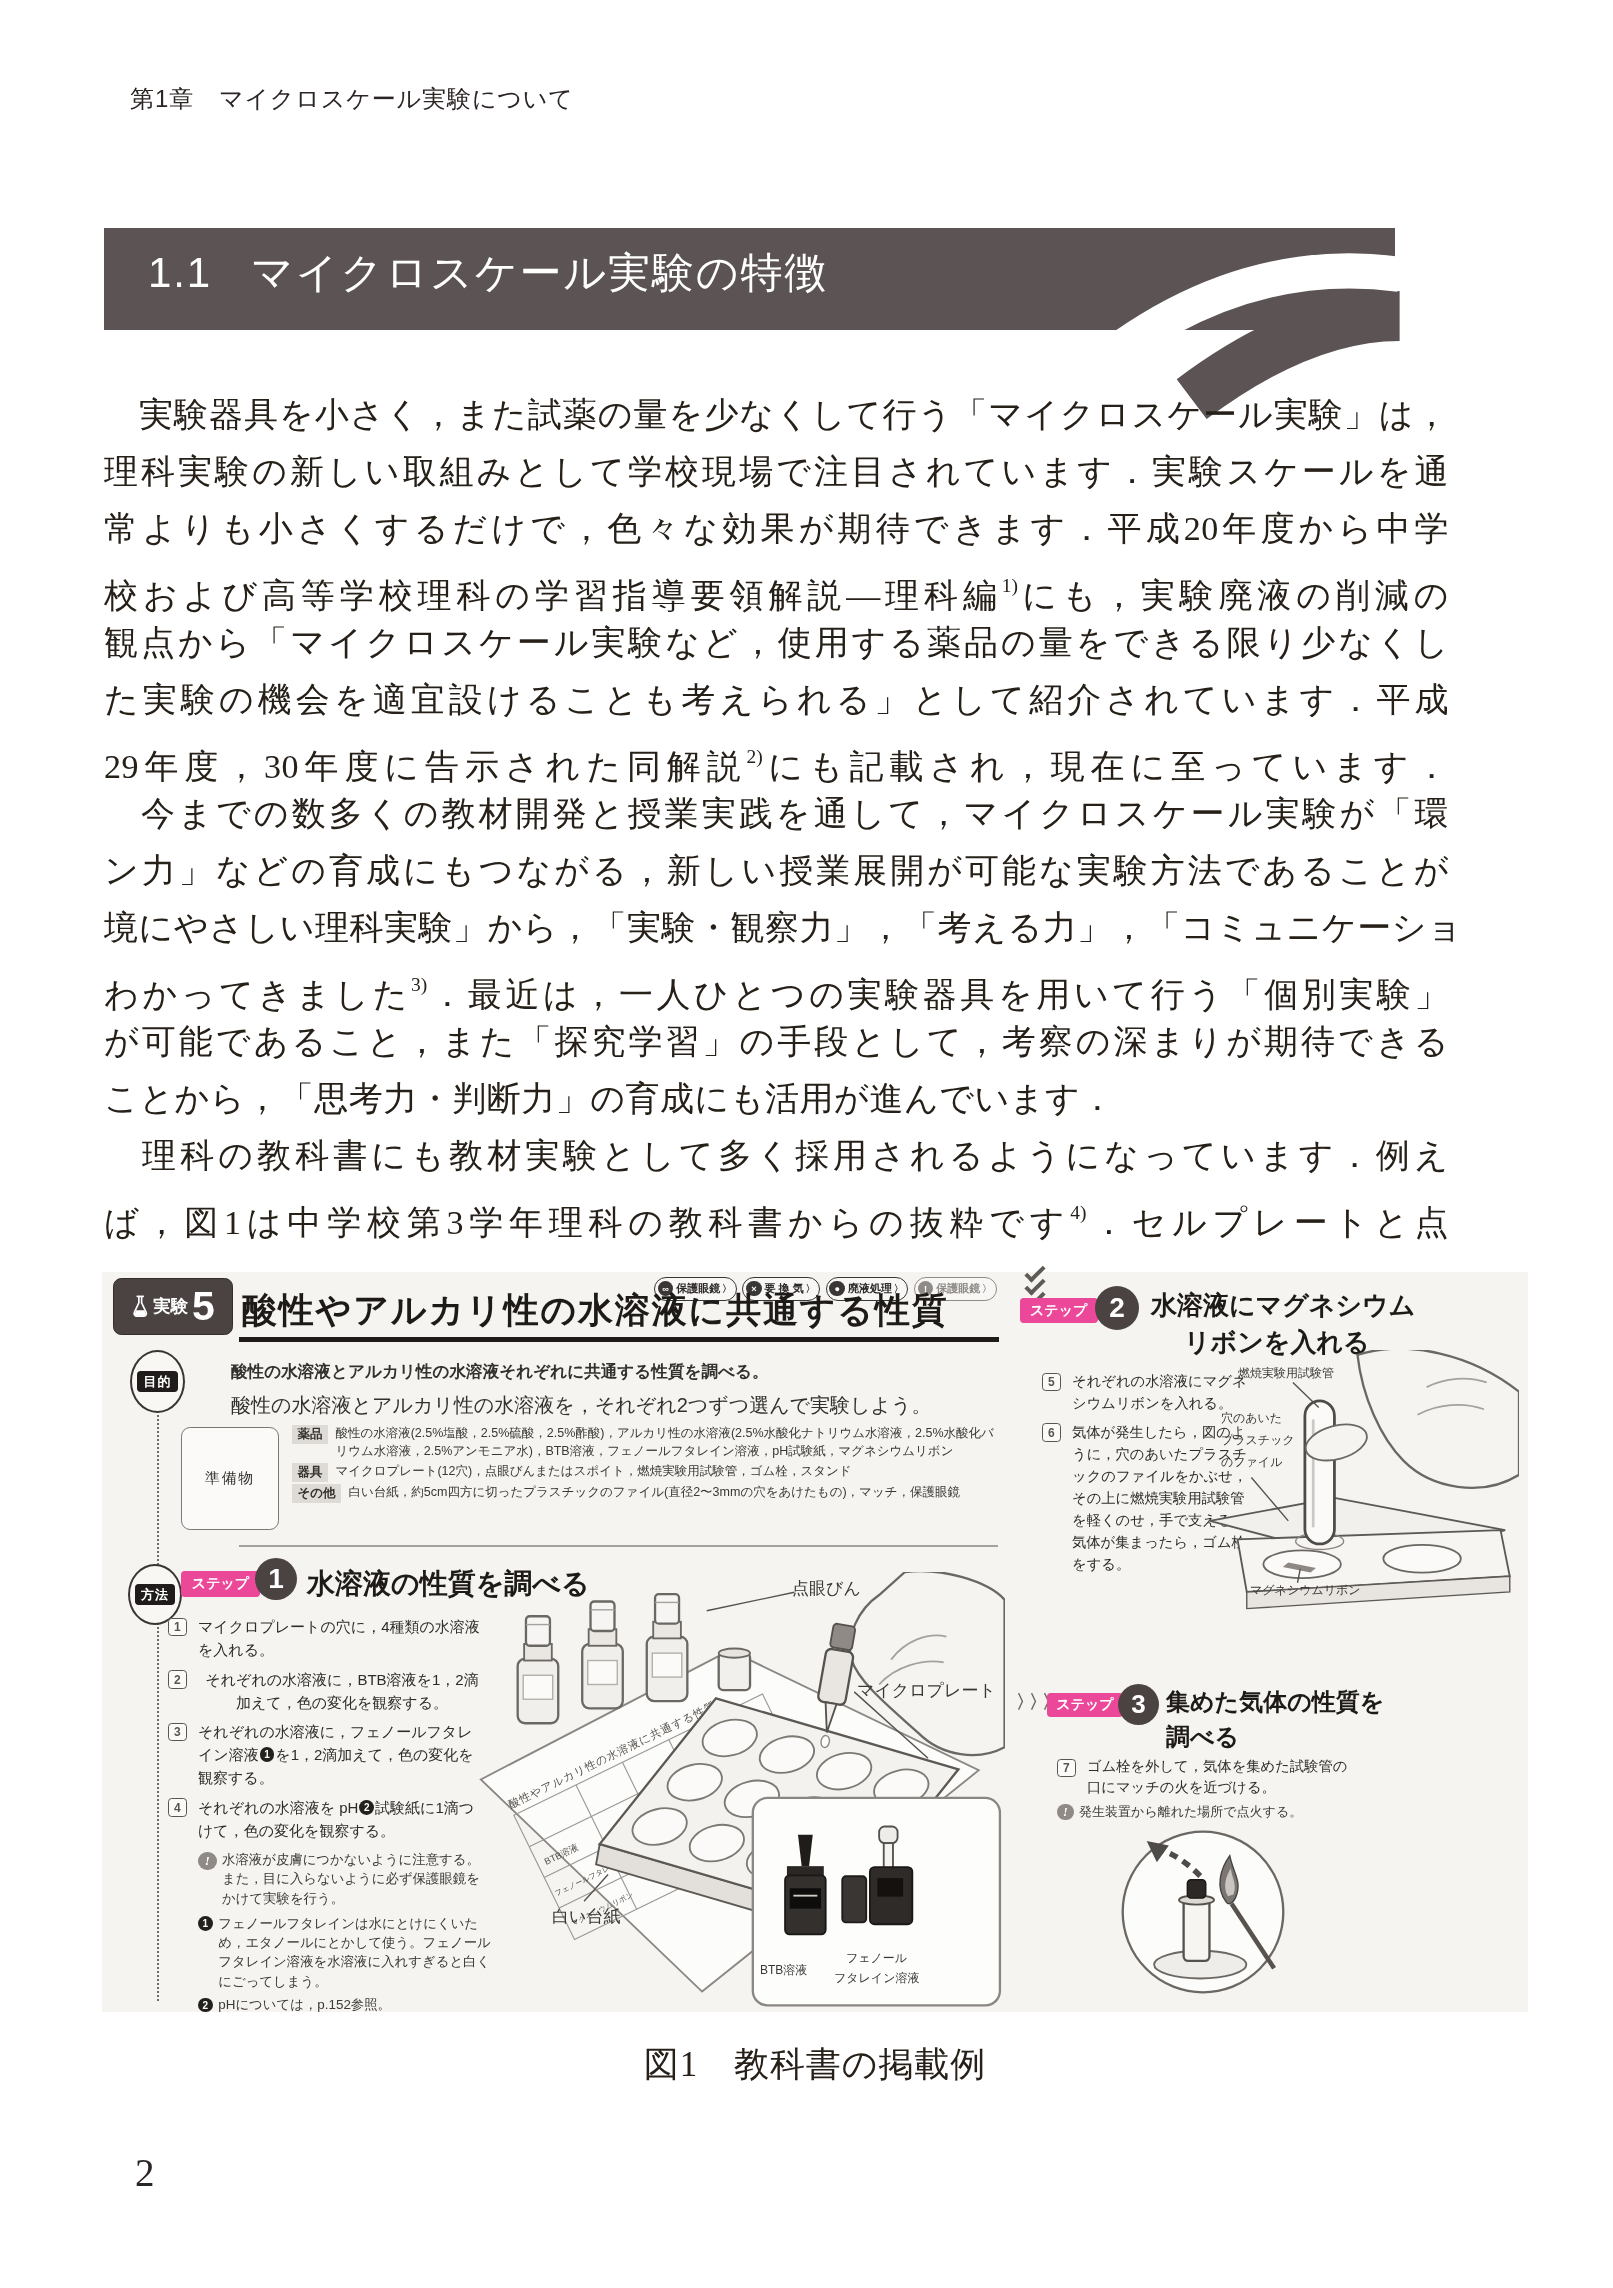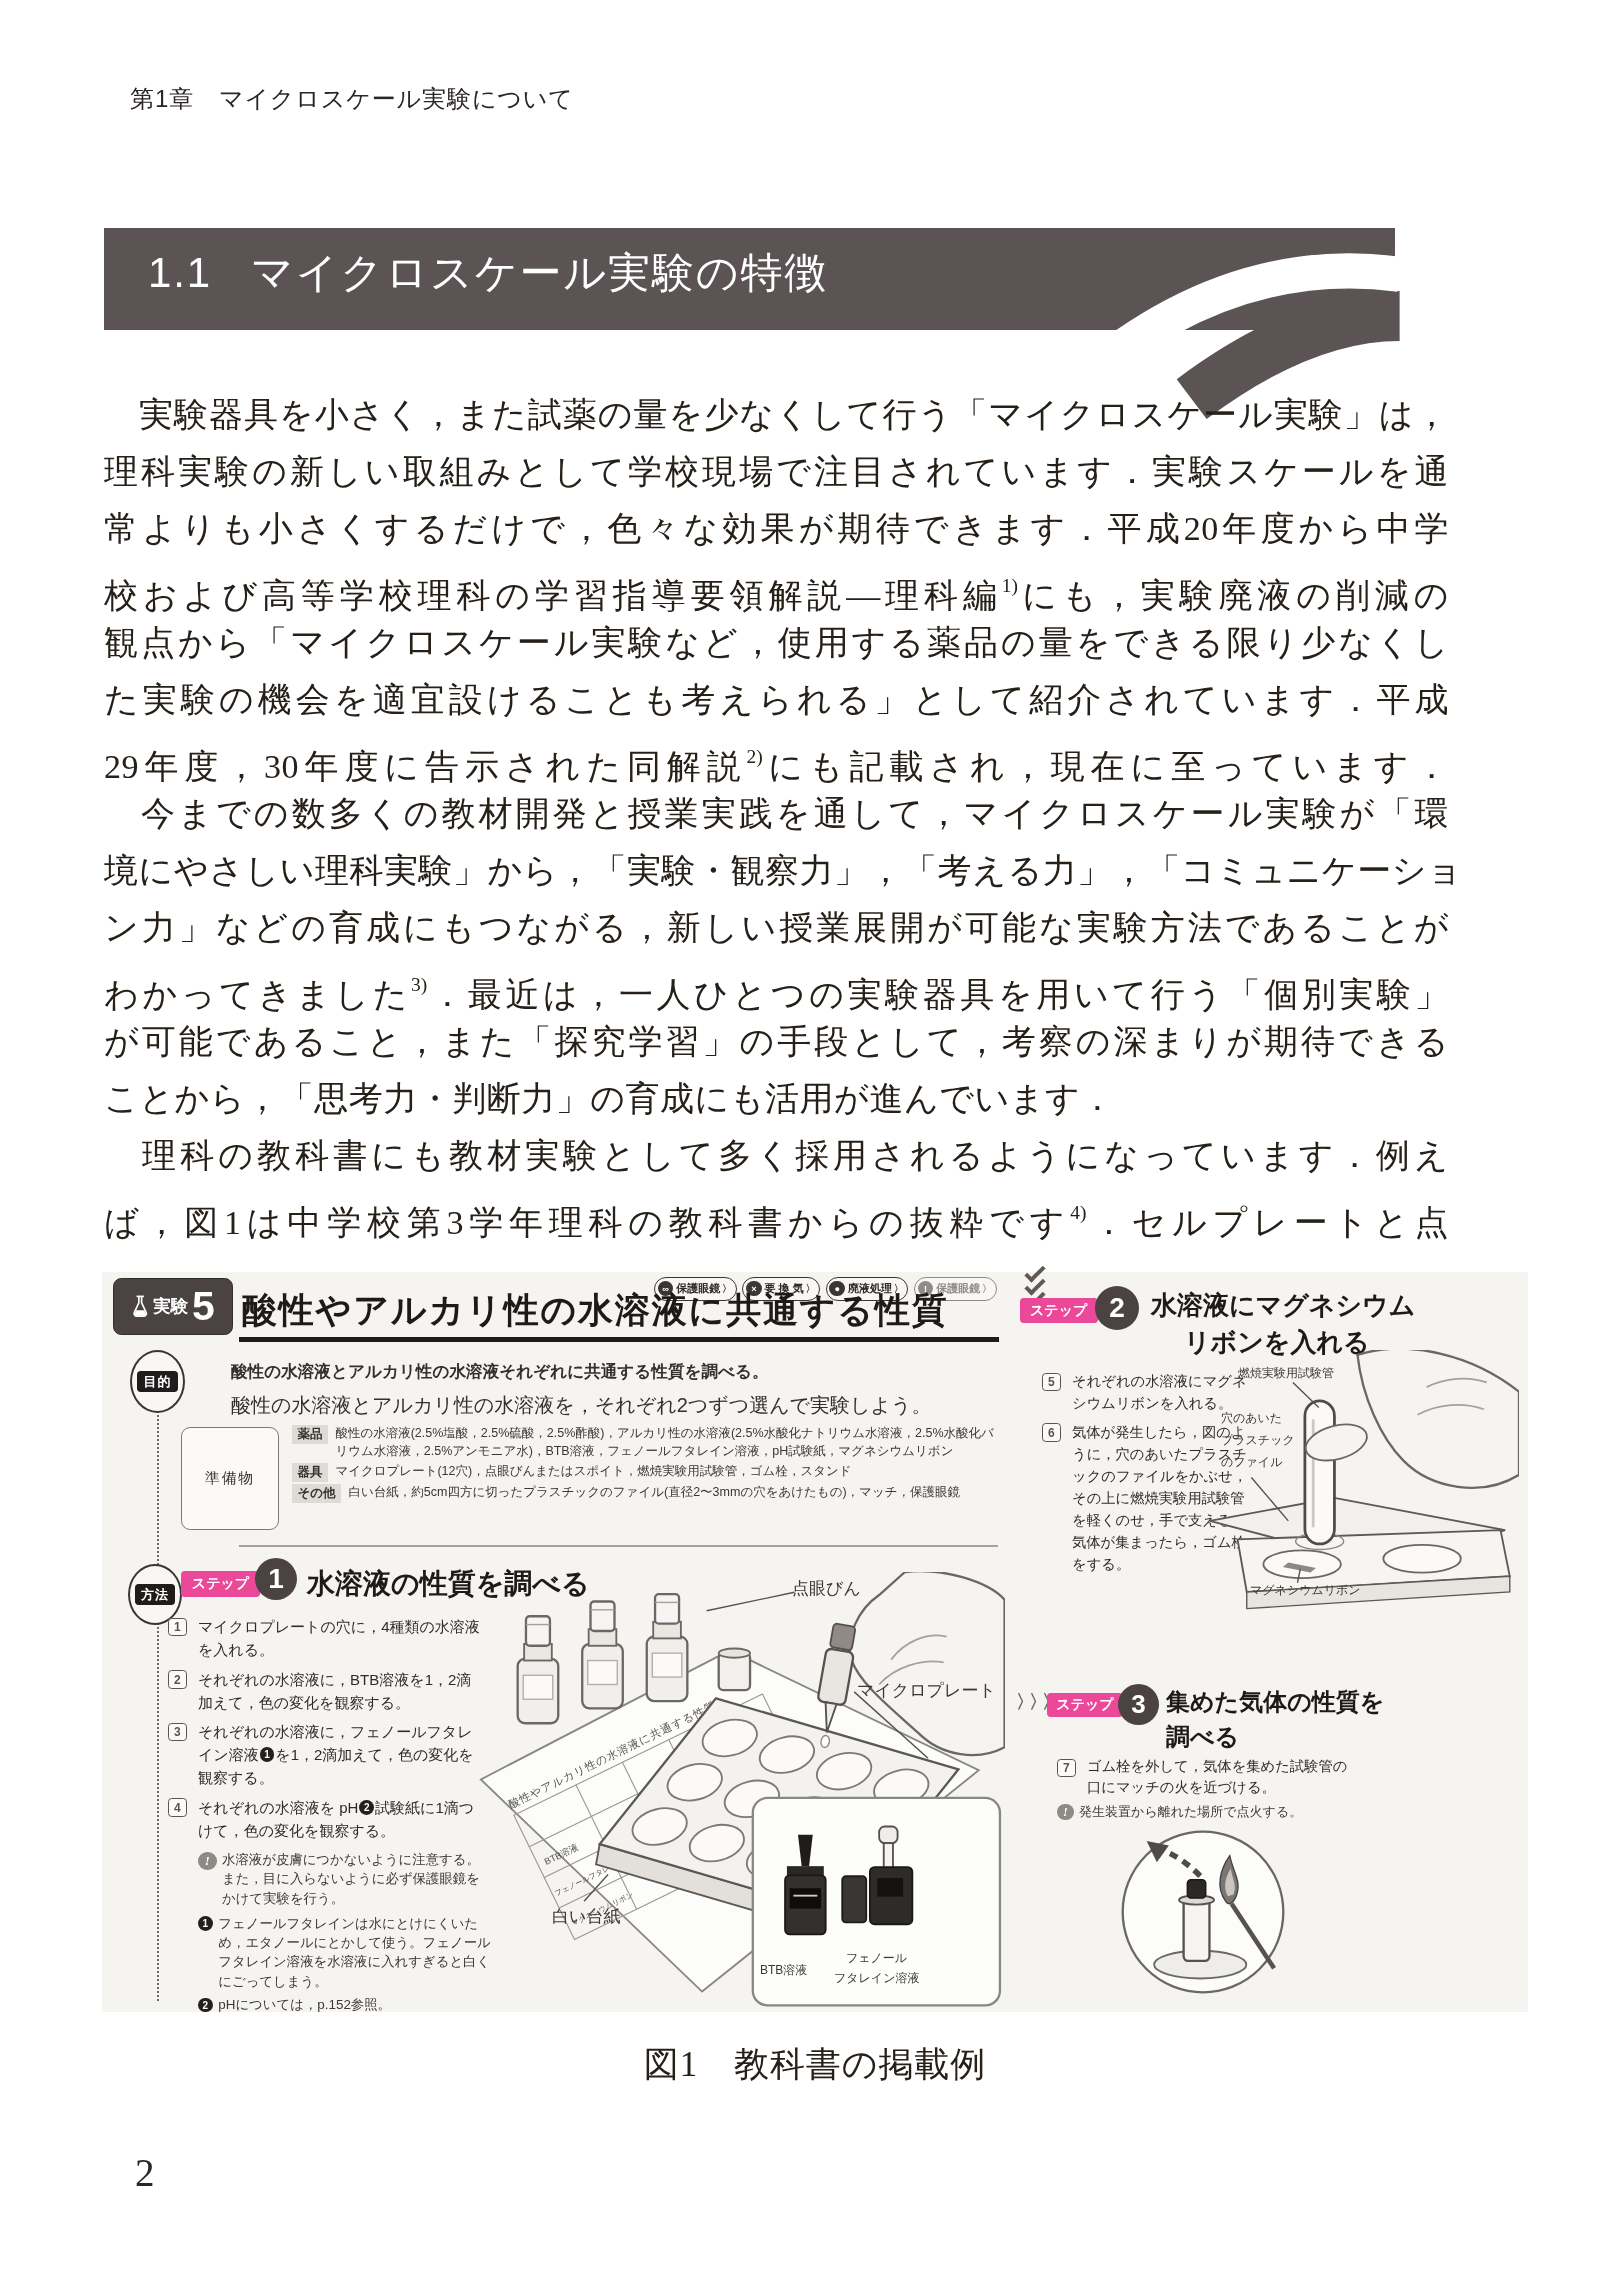--- a/index.html
+++ b/index.html
@@ -128,22 +128,22 @@
 
   <div class="body-text">
     <div class="bline">　実験器具を小さく，また試薬の量を少なくして行う「マイクロスケール実験」は，</div>
     <div class="bline">理科実験の新しい取組みとして学校現場で注目されています．実験スケールを通</div>
     <div class="bline">常よりも小さくするだけで，色々な効果が期待できます．平成20年度から中学</div>
     <div class="bline"><span>校および高等学校理科の学習指導要領解説―理科編</span><sup class="ref">1)</sup><span>にも，実験廃液の削減の</span></div>
     <div class="bline">観点から「マイクロスケール実験など，使用する薬品の量をできる限り少なくし</div>
     <div class="bline">た実験の機会を適宜設けることも考えられる」として紹介されています．平成</div>
     <div class="bline"><span>29年度，30年度に告示された同解説</span><sup class="ref">2)</sup><span>にも記載され，現在に至っています．</span></div>
     <div class="bline">　今までの数多くの教材開発と授業実践を通して，マイクロスケール実験が「環</div>
+    <div class="bline">ン力」などの育成にもつながる，新しい授業展開が可能な実験方法であることが</div>
     <div class="bline">境にやさしい理科実験」から，「実験・観察力」，「考える力」，「コミュニケーショ</div>
-    <div class="bline">ン力」などの育成にもつながる，新しい授業展開が可能な実験方法であることが</div>
     <div class="bline"><span>わかってきました</span><sup class="ref">3)</sup><span>．最近は，一人ひとつの実験器具を用いて行う「個別実験」</span></div>
     <div class="bline">が可能であること，また「探究学習」の手段として，考察の深まりが期待できる</div>
     <div class="bline short">ことから，「思考力・判断力」の育成にも活用が進んでいます．</div>
     <div class="bline">　理科の教科書にも教材実験として多く採用されるようになっています．例え</div>
     <div class="bline"><span>ば，図1は中学校第3学年理科の教科書からの抜粋です</span><sup class="ref">4)</sup><span>．セルプレートと点</span></div>
   </div>
 
   <div class="fig">
 
     <div class="abs exp-badge">
@@ -217,21 +217,21 @@
     <div class="abs step-circle" style="left:153px;top:286px;width:42px;height:42px;font-size:28px;">1</div>
     <div class="abs step-title" style="left:205px;top:293px;font-size:28px;">水溶液の性質を調べる</div>
 
     <div class="abs steps" style="left:66px;top:343px;width:325px;">
       <div class="stp">
         <span class="numbox">1</span>
         <div class="stxt" style="width:288px;">マイクロプレートの穴に，4種類の水溶液を入れる。</div>
       </div>
       <div class="stp">
         <span class="numbox">2</span>
-        <div class="stxt" style="width:288px;">それぞれの水溶液に，BTB溶液を1，2滴加えて，色の変化を観察する。</div>
+        <div class="stxt" style="width:288px;text-align:center;">それぞれの水溶液に，BTB溶液を1，2滴加えて，色の変化を観察する。</div>
       </div>
       <div class="stp">
         <span class="numbox">3</span>
         <div class="stxt" style="width:288px;"><span>それぞれの水溶液に，フェノールフタレイン溶液</span><span class="cmark">1</span><span>を1，2滴加えて，色の変化を観察する。</span></div>
       </div>
       <div class="stp">
         <span class="numbox">4</span>
         <div class="stxt" style="width:288px;"><span>それぞれの水溶液を pH</span><span class="cmark">2</span><span>試験紙に1滴つけて，色の変化を観察する。</span></div>
       </div>
       <div class="caution">

